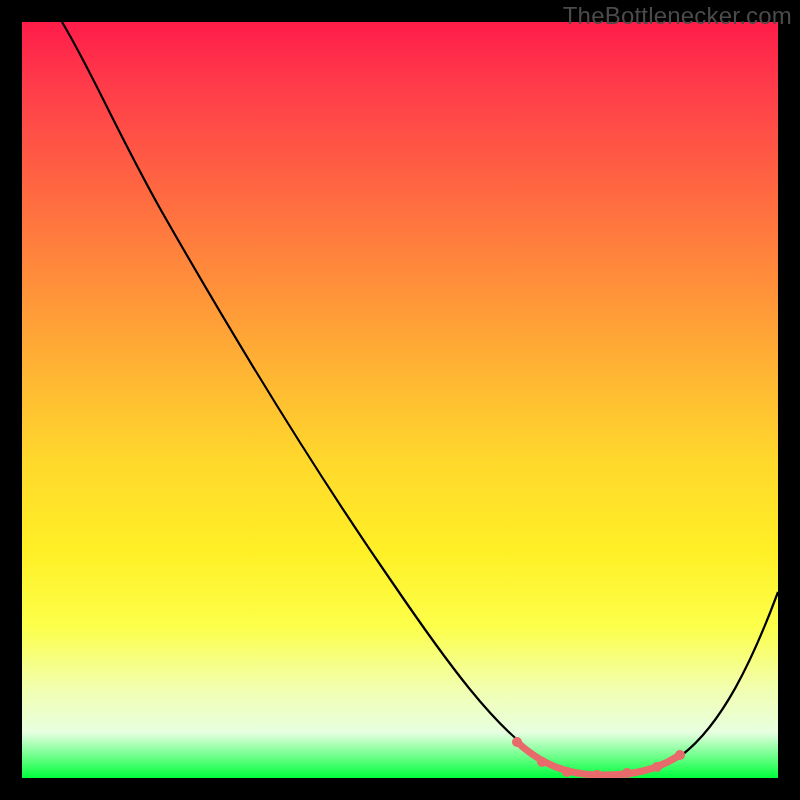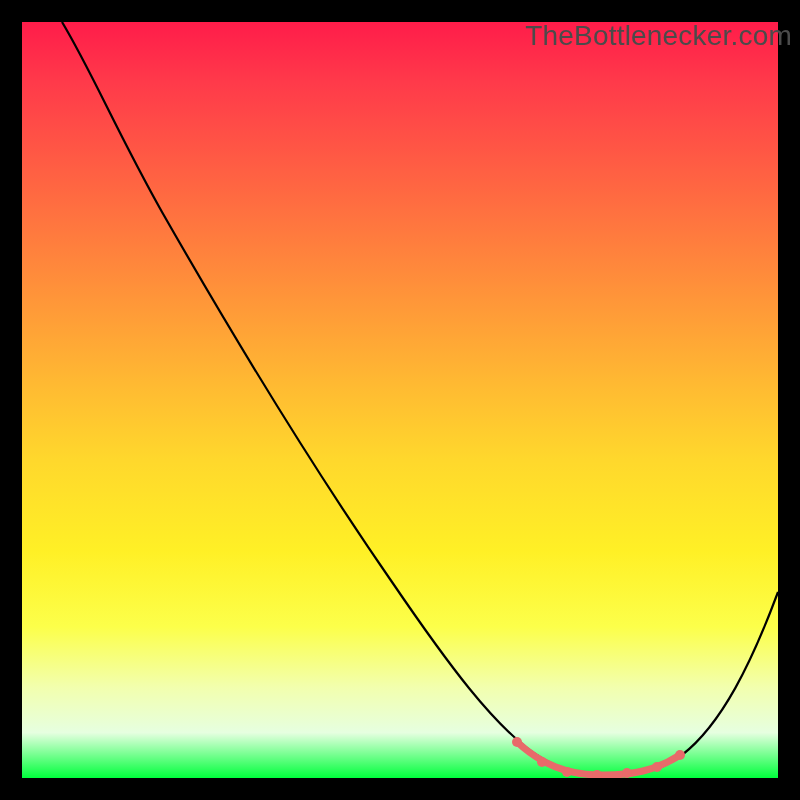--- a/index.html
+++ b/index.html
@@ -27,24 +27,24 @@
       #ffd82c 58%,
       #fff026 70%,
       #fcff4a 80%,
       #f2ffae 88%,
       #e6ffe0 94%,
       #00ff3c 100%
     );
   }
   .watermark {
     position: absolute;
-    top: 20px;
+    top: 2px;
     right: 8px;
     color: #4b4b4b;
-    font-size: 28px;
+    font-size: 24px;
     letter-spacing: 0.2px;
     font-weight: 500;
   }
   svg.curve {
     position: absolute;
     left: 0;
     top: 0;
     width: 756px;
     height: 756px;
   }

